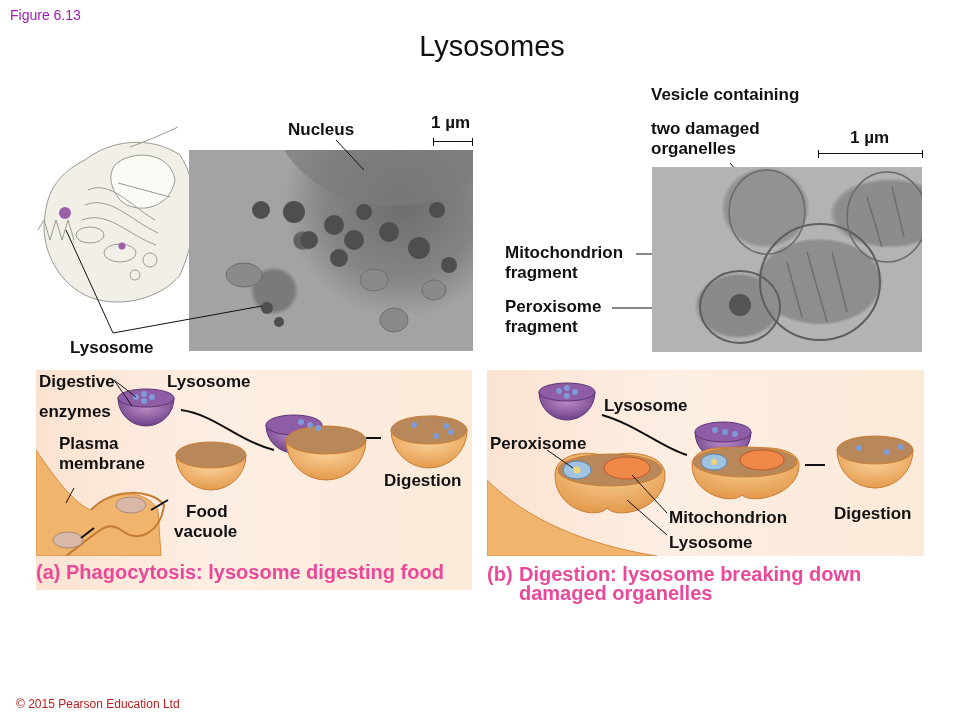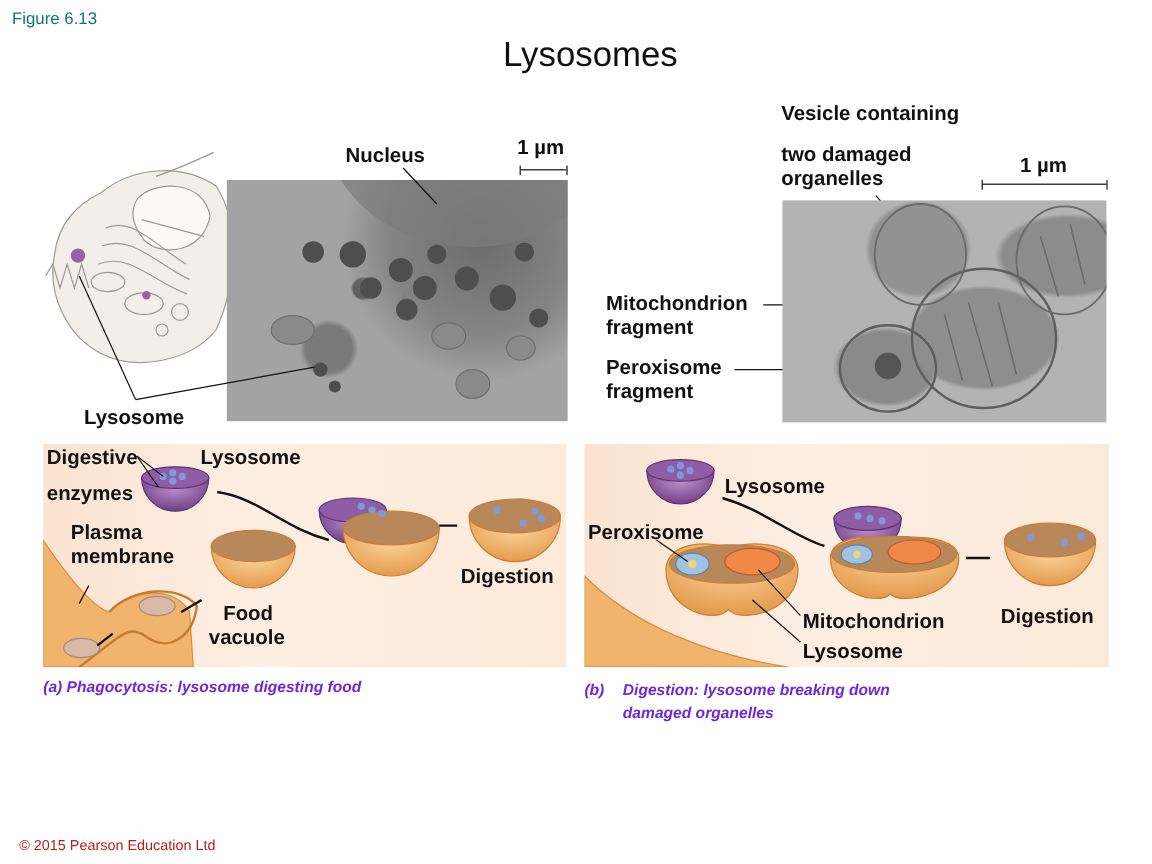--- a/index.html
+++ b/index.html
@@ -1,26 +1,26 @@
 <!DOCTYPE html>
 <html><head>
 <meta charset="utf-8">
 <style>
   * { box-sizing: border-box; margin: 0; padding: 0; }
   html, body { width: 960px; height: 720px; background: #ffffff; overflow: hidden; }
   body { position: relative; font-family: "Liberation Sans", sans-serif; color: #111; }
   .abs { position: absolute; }
   .lbl { position: absolute; font-weight: bold; font-size: 17px; line-height: 19px; color: #111; white-space: nowrap; }
-  .fig-num { left: 10px; top: 7px; font-size: 14px; color: #0f766e; text-align: center; }
+  .fig-num { left: 10px; top: 7px; font-size: 14px; color: #a21caf; text-align: center; }
   .title { left: 0; width: 984px; top: 30px; text-align: center; font-size: 29px; color: #111; }
   .copyright { left: 16px; top: 697px; font-size: 12px; color: #b91c1c; }
   .em { position: absolute; overflow: hidden; }
   .panel { position: absolute; overflow: hidden;
     background: linear-gradient(90deg, #fbe3d1 0%, #fdeee3 40%, #fcead9 100%); }
-  .caption { position: absolute; font-weight: bold; font-size: 13px; line-height: 19px; color: #6d28d9; white-space: nowrap; font-style: italic; }
+  .caption { position: absolute; font-weight: bold; font-size: 20px; line-height: 19px; color: #ec4899; white-space: nowrap; }
   svg { display: block; }
 </style>
 </head>
 <body>
 
 <div class="abs fig-num">Figure 6.13</div>
 <div class="abs title">Lysosomes</div>
 
 <div class="abs" style="left:30px; top:125px; width:170px; height:200px;">
   <svg width="170" height="200" viewBox="0 0 170 200">
@@ -118,21 +118,21 @@
 <div class="lbl" style="left:651px; top:139px;">organelles</div>
 <div class="lbl" style="left:850px; top:128px;">1 µm</div>
 <div class="abs" style="left:818px; top:150px; width:105px; height:8px; border-left:1.5px solid #111; border-right:1.5px solid #111;">
   <div style="position:absolute; left:0; right:0; top:3px; border-top:1.5px solid #111;"></div>
 </div>
 <div class="lbl" style="left:505px; top:243px;">Mitochondrion</div>
 <div class="lbl" style="left:505px; top:263px;">fragment</div>
 <div class="lbl" style="left:505px; top:297px;">Peroxisome</div>
 <div class="lbl" style="left:505px; top:317px;">fragment</div>
 
-<div class="panel" style="left:36px; top:370px; width:436px; height:186px;">
+<div class="panel" style="left:36px; top:370px; width:436px; height:220px;">
   <svg width="436" height="186" viewBox="0 0 436 186">
     <defs>
       <radialGradient id="gPurple" cx="50%" cy="35%" r="65%">
         <stop offset="0%" stop-color="#b98cc6"></stop>
           <stop offset="100%" stop-color="#6d3f87"></stop>
       </radialGradient>
       <radialGradient id="gOrange" cx="50%" cy="30%" r="70%">
         <stop offset="0%" stop-color="#fbd39b"></stop>
           <stop offset="100%" stop-color="#e39a4c"></stop>
       </radialGradient>

